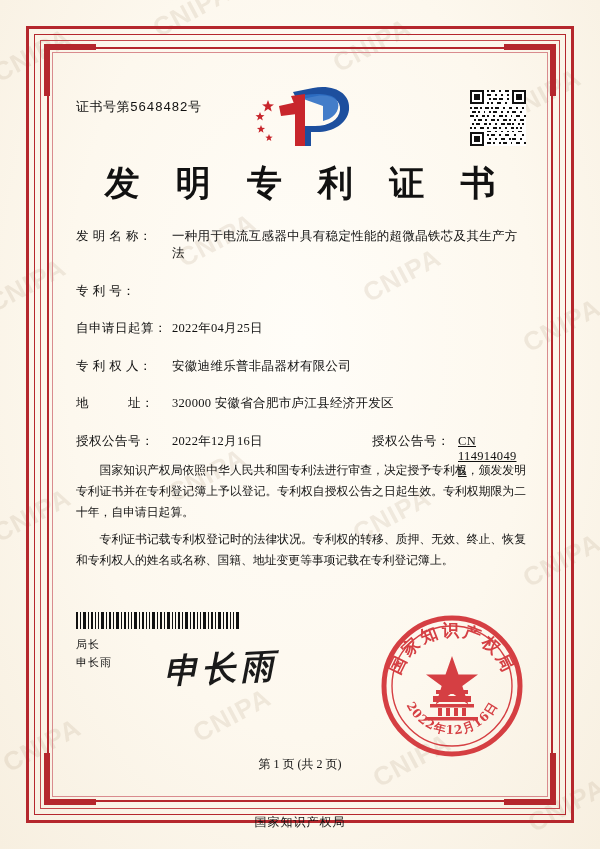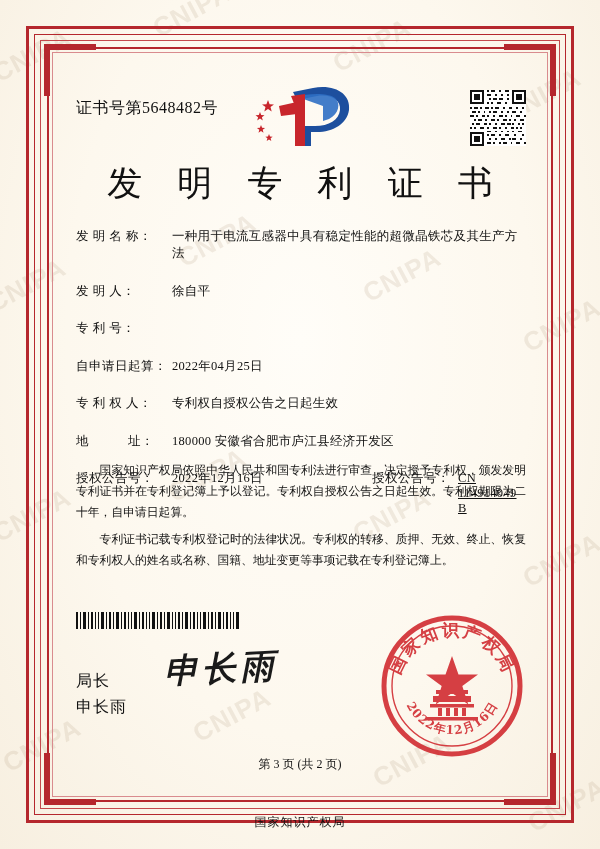--- a/index.html
+++ b/index.html
@@ -86,23 +86,24 @@
     left: 60px;
     top: 60px;
     right: 60px;
     bottom: 60px;
   }
 
   .cert-no {
     position: absolute;
     left: 16px;
     top: 38px;
-    font-size: 16px;
+    font-size: 13px;
     color: #111;
     letter-spacing: 0.5px;
+    font-family: Liberation Mono, monospace;
   }
 
   .qr {
     position: absolute;
     right: 14px;
     top: 30px;
     width: 56px;
     height: 56px;
     background-color: #fff;
   }
@@ -119,21 +120,21 @@
   .title {
     position: absolute;
     left: 0; right: 0;
     top: 100px;
     text-align: center;
     font-size: 35px;
     letter-spacing: 12px;
     text-indent: 12px;
     color: #111;
     font-family: "DejaVu Serif", serif;
-    font-weight: normal;
+    font-weight: bold;
   }
 
   .fields {
     position: absolute;
     left: 16px;
     right: 14px;
     top: 168px;
   }
   .field-row {
     display: flex;
@@ -179,22 +180,22 @@
     position: absolute;
     left: 16px;
     top: 552px;
     width: 164px;
     height: 17px;
   }
 
   .sign-block {
     position: absolute;
     left: 16px;
-    top: 608px;
-    font-size: 16px;
+    top: 576px;
+    font-size: 11px;
     color: #111;
     line-height: 1.62;
     letter-spacing: 1px;
   }
 
   .signature {
     position: absolute;
     left: 104px;
     top: 586px;
     font-size: 34px;
@@ -395,37 +396,33 @@
     </svg>
 
     <div class="title">发 明 专 利 证 书</div>
 
     <div class="fields">
       <div class="field-row">
         <div class="field-label">发 明 名 称：</div>
         <div class="field-value">一种用于电流互感器中具有稳定性能的超微晶铁芯及其生产方法</div>
       </div>
       <div class="field-row">
-        <div class="field-label">发 明 人：</div>
-        <div class="field-value">徐自平</div>
-      </div>
-      <div class="field-row">
         <div class="field-label">专 利 号：</div>
       </div>
       <div class="field-row">
         <div class="field-label">自申请日起算：</div>
         <div class="field-value">2022年04月25日</div>
       </div>
       <div class="field-row">
         <div class="field-label">专 利 权 人：</div>
-        <div class="field-value">专利权自授权公告之日起生效</div>
+        <div class="field-value">安徽迪维乐普非晶器材有限公司</div>
       </div>
       <div class="field-row">
         <div class="field-label">地　　　址：</div>
-        <div class="field-value">180000 安徽省合肥市庐江县经济开发区</div>
+        <div class="field-value">320000 安徽省合肥市庐江县经济开发区</div>
       </div>
       <div class="field-row split">
         <div class="field-label">授权公告号：</div>
         <div class="field-value">2022年12月16日</div>
         <div class="field-label2">授权公告号：</div>
         <div class="field-value2">CN 114914049 B</div>
       </div>
     </div>
 
     <div class="paragraphs">
@@ -514,17 +511,17 @@
           <textPath href="#sealTopArc" startOffset="50%" text-anchor="middle">国家知识产权局</textPath>
         </text>
 
         <path id="sealBotArc" d="M 26 86 A 50 50 0 0 0 122 86" fill="none"></path>
         <text font-family="'DejaVu Serif', serif" font-size="12" font-weight="bold" fill="#d0262c" letter-spacing="1">
           <textPath href="#sealBotArc" startOffset="50%" text-anchor="middle">2022年12月16日</textPath>
         </text>
       </g>
     </svg>
 
-    <div class="page-no">第 3 页 (共 2 页)</div>
+    <div class="page-no">第 1 页 (共 2 页)</div>
   </div>
 
   <div class="footer-note">国家知识产权局</div>
 </div>
 
 </body></html>

